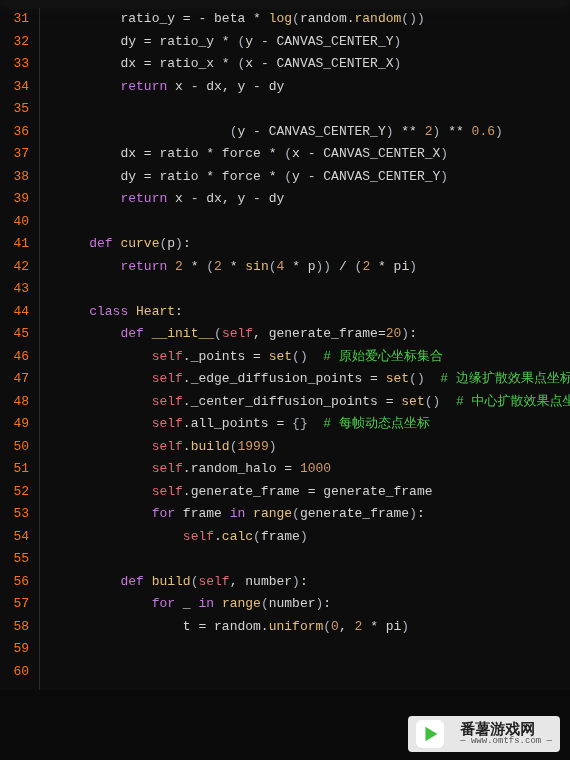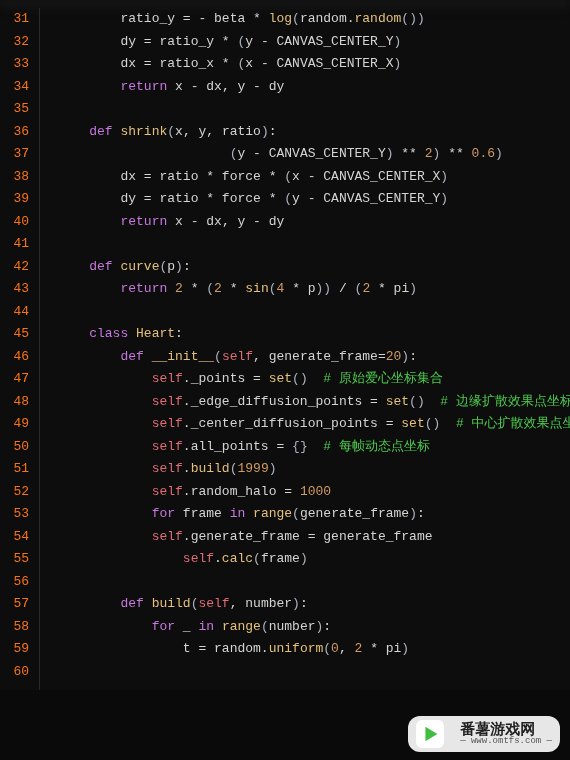--- a/index.html
+++ b/index.html
@@ -55,21 +55,21 @@
     .const { color: #d4d4d4; }
     .watermark {
       position: absolute;
       bottom: 8px;
       right: 10px;
       display: flex;
       align-items: center;
       gap: 16px;
       background: rgba(255,255,255,0.9);
       padding: 4px 8px;
-      border-radius: 12px;
+      border-radius: 4px;
     }
     .wm-logo {
       width: 28px;
       height: 28px;
       background: #fff;
       border-radius: 6px;
       display: flex;
       align-items: center;
       justify-content: center;
       position: relative;
@@ -123,39 +123,38 @@
       <div class="ln">58</div>
       <div class="ln">59</div>
       <div class="ln">60</div>
     </div>
   <div class="code">
       <div class="line">        <span class="id">ratio_y</span><span class="op"> = - </span><span class="id">beta</span><span class="op"> * </span><span class="fn">log</span><span class="paren">(</span><span class="id">random</span><span class="op">.</span><span class="fn">random</span><span class="paren">())</span></div>
       <div class="line">        <span class="id">dy</span><span class="op"> = </span><span class="id">ratio_y</span><span class="op"> * </span><span class="paren">(</span><span class="id">y</span><span class="op"> - </span><span class="const">CANVAS_CENTER_Y</span><span class="paren">)</span></div>
       <div class="line">        <span class="id">dx</span><span class="op"> = </span><span class="id">ratio_x</span><span class="op"> * </span><span class="paren">(</span><span class="id">x</span><span class="op"> - </span><span class="const">CANVAS_CENTER_X</span><span class="paren">)</span></div>
       <div class="line">        <span class="kw">return</span><span class="op"> </span><span class="id">x</span><span class="op"> - </span><span class="id">dx</span><span class="op">, </span><span class="id">y</span><span class="op"> - </span><span class="id">dy</span></div>
       <div class="line"></div>
-      <div class="line">    <span class="kw">def</span><span class="op"> </span><span class="fn">shrink</span><span class="paren">(</span><span class="id">x</span><span class="op">, </span><span class="id">y</span><span class="op">, </span><span class="id">ratio</span><span class="paren">)</span><span class="op">:</span></div>
       <div class="line">                    <span class="op">  </span><span class="paren">(</span><span class="id">y</span><span class="op"> - </span><span class="const">CANVAS_CENTER_Y</span><span class="paren">)</span><span class="op"> ** </span><span class="num">2</span><span class="paren">)</span><span class="op"> ** </span><span class="num">0.6</span><span class="paren">)</span></div>
       <div class="line">        <span class="id">dx</span><span class="op"> = </span><span class="id">ratio</span><span class="op"> * </span><span class="id">force</span><span class="op"> * </span><span class="paren">(</span><span class="id">x</span><span class="op"> - </span><span class="const">CANVAS_CENTER_X</span><span class="paren">)</span></div>
       <div class="line">        <span class="id">dy</span><span class="op"> = </span><span class="id">ratio</span><span class="op"> * </span><span class="id">force</span><span class="op"> * </span><span class="paren">(</span><span class="id">y</span><span class="op"> - </span><span class="const">CANVAS_CENTER_Y</span><span class="paren">)</span></div>
       <div class="line">        <span class="kw">return</span><span class="op"> </span><span class="id">x</span><span class="op"> - </span><span class="id">dx</span><span class="op">, </span><span class="id">y</span><span class="op"> - </span><span class="id">dy</span></div>
       <div class="line"></div>
       <div class="line">    <span class="kw">def</span><span class="op"> </span><span class="fn">curve</span><span class="paren">(</span><span class="id">p</span><span class="paren">)</span><span class="op">:</span></div>
       <div class="line">        <span class="kw">return</span><span class="op"> </span><span class="num">2</span><span class="op"> * </span><span class="paren">(</span><span class="num">2</span><span class="op"> * </span><span class="fn">sin</span><span class="paren">(</span><span class="num">4</span><span class="op"> * </span><span class="id">p</span><span class="paren">))</span><span class="op"> / </span><span class="paren">(</span><span class="num">2</span><span class="op"> * </span><span class="id">pi</span><span class="paren">)</span></div>
       <div class="line"></div>
       <div class="line">    <span class="kw">class</span><span class="op"> </span><span class="cls">Heart</span><span class="op">:</span></div>
       <div class="line">        <span class="kw">def</span><span class="op"> </span><span class="fn">__init__</span><span class="paren">(</span><span class="self">self</span><span class="op">, </span><span class="id">generate_frame</span><span class="op">=</span><span class="num">20</span><span class="paren">)</span><span class="op">:</span></div>
       <div class="line">            <span class="self">self</span><span class="op">.</span><span class="id">_points</span><span class="op"> = </span><span class="fn">set</span><span class="paren">()</span><span class="op">  </span><span class="cmt-g"># 原始爱心坐标集合</span></div>
       <div class="line">            <span class="self">self</span><span class="op">.</span><span class="id">_edge_diffusion_points</span><span class="op"> = </span><span class="fn">set</span><span class="paren">()</span><span class="op">  </span><span class="cmt-g"># 边缘扩散效果点坐标集合</span></div>
       <div class="line">            <span class="self">self</span><span class="op">.</span><span class="id">_center_diffusion_points</span><span class="op"> = </span><span class="fn">set</span><span class="paren">()</span><span class="op">  </span><span class="cmt-g"># 中心扩散效果点坐标集合</span></div>
       <div class="line">            <span class="self">self</span><span class="op">.</span><span class="id">all_points</span><span class="op"> = </span><span class="paren">{}</span><span class="op">  </span><span class="cmt-g"># 每帧动态点坐标</span></div>
       <div class="line">            <span class="self">self</span><span class="op">.</span><span class="fn">build</span><span class="paren">(</span><span class="num">1999</span><span class="paren">)</span></div>
       <div class="line">            <span class="self">self</span><span class="op">.</span><span class="id">random_halo</span><span class="op"> = </span><span class="num">1000</span></div>
+      <div class="line">            <span class="self">self</span><span class="op">.</span><span class="id">generate_frame</span><span class="op"> = </span><span class="id">generate_frame</span></div>
       <div class="line">            <span class="kw">for</span><span class="op"> </span><span class="id">frame</span><span class="op"> </span><span class="kw">in</span><span class="op"> </span><span class="fn">range</span><span class="paren">(</span><span class="id">generate_frame</span><span class="paren">)</span><span class="op">:</span></div>
-      <div class="line">            <span class="self">self</span><span class="op">.</span><span class="id">generate_frame</span><span class="op"> = </span><span class="id">generate_frame</span></div>
       <div class="line">                <span class="self">self</span><span class="op">.</span><span class="fn">calc</span><span class="paren">(</span><span class="id">frame</span><span class="paren">)</span></div>
       <div class="line"></div>
       <div class="line">        <span class="kw">def</span><span class="op"> </span><span class="fn">build</span><span class="paren">(</span><span class="self">self</span><span class="op">, </span><span class="id">number</span><span class="paren">)</span><span class="op">:</span></div>
       <div class="line">            <span class="kw">for</span><span class="op"> </span><span class="id">_</span><span class="op"> </span><span class="kw">in</span><span class="op"> </span><span class="fn">range</span><span class="paren">(</span><span class="id">number</span><span class="paren">)</span><span class="op">:</span></div>
       <div class="line">                <span class="id">t</span><span class="op"> = </span><span class="id">random</span><span class="op">.</span><span class="fn">uniform</span><span class="paren">(</span><span class="num">0</span><span class="op">, </span><span class="num">2</span><span class="op"> * </span><span class="id">pi</span><span class="paren">)</span></div>
     </div>
 </div>
 
 <div class="watermark">
   <div class="wm-logo">

